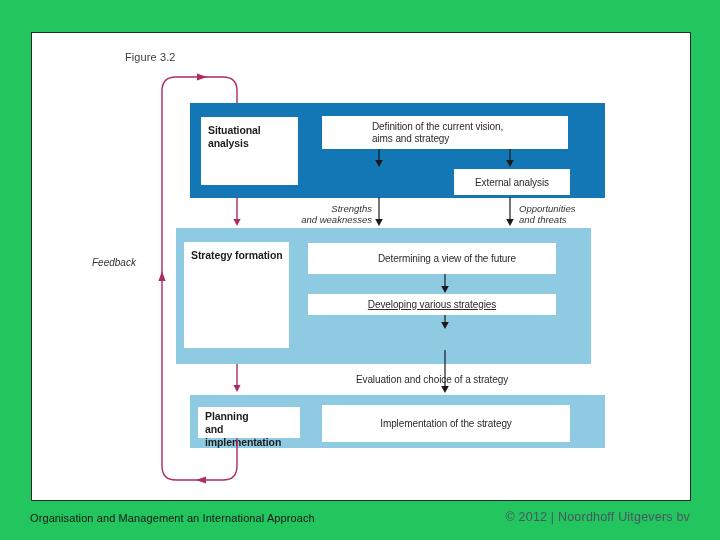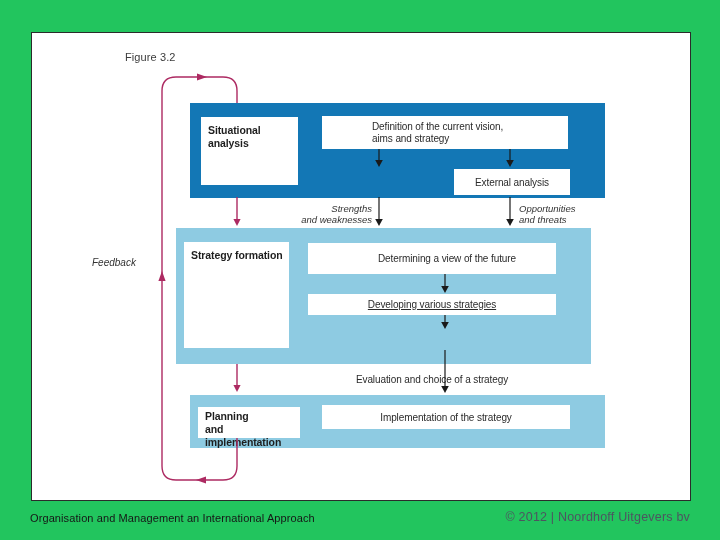--- a/index.html
+++ b/index.html
@@ -41,21 +41,21 @@
                        white-space: pre-line; letter-spacing: -0.1px; }
   .box-internal      { left: 131px; top: 66px; width: 119px; height: 19px; }
   .box-external      { left: 264px; top: 66px; width: 116px; height: 26px; }
 
   .box-strategy      { left: 8px;   top: 14px;  width: 105px; height: 106px; }
   .box-determining   { left: 132px; top: 15px;  width: 248px; height: 31px; padding-left: 30px; }
   .box-developing    { left: 132px; top: 66px;  width: 248px; height: 21px; text-decoration: underline; }
   .box-evaluation    { left: 132px; top: 102px; width: 248px; height: 20px; margin-top: 39px; }
 
   .box-planning      { left: 8px;   top: 12px; width: 102px; height: 31px; padding-top: 3px; }
-  .box-implementation{ left: 132px; top: 10px; width: 248px; height: 24px; }
+  .box-implementation{ left: 132px; top: 10px; width: 248px; height: 37px; }
 
   .gap-label {
     font-style: italic; font-size: 9.5px; line-height: 11px; color: #333333;
     white-space: pre-line;
   }
   .lbl-strengths    { left: 278px; top: 203px; width: 94px; text-align: right; }
   .lbl-opportunities{ left: 519px; top: 203px; width: 86px; text-align: left; }
   .lbl-feedback     { left: 92px; top: 257px; font-style: italic; font-size: 10px; color: #333333; }
 
   .overlay { left: 0; top: 0; width: 720px; height: 540px; pointer-events: none; z-index: 5; }

